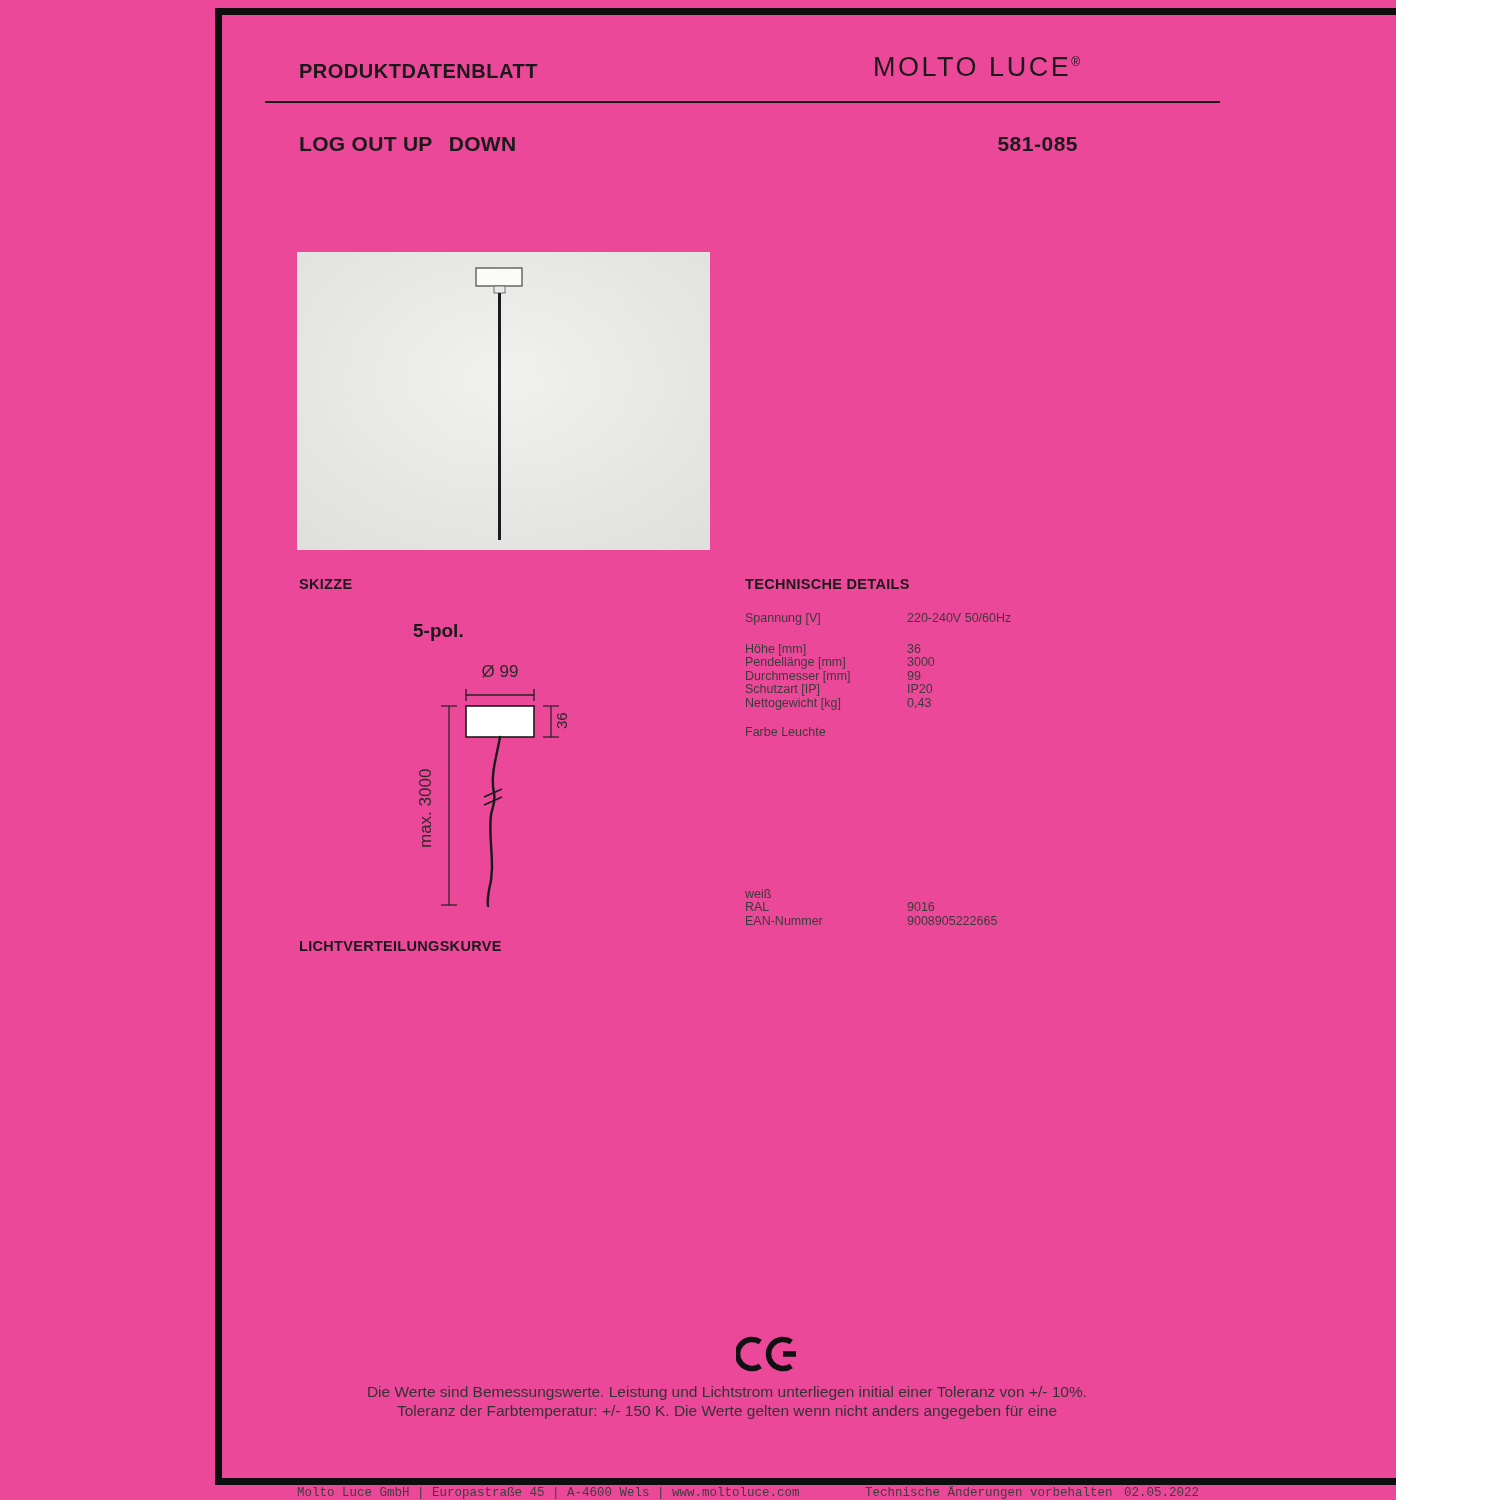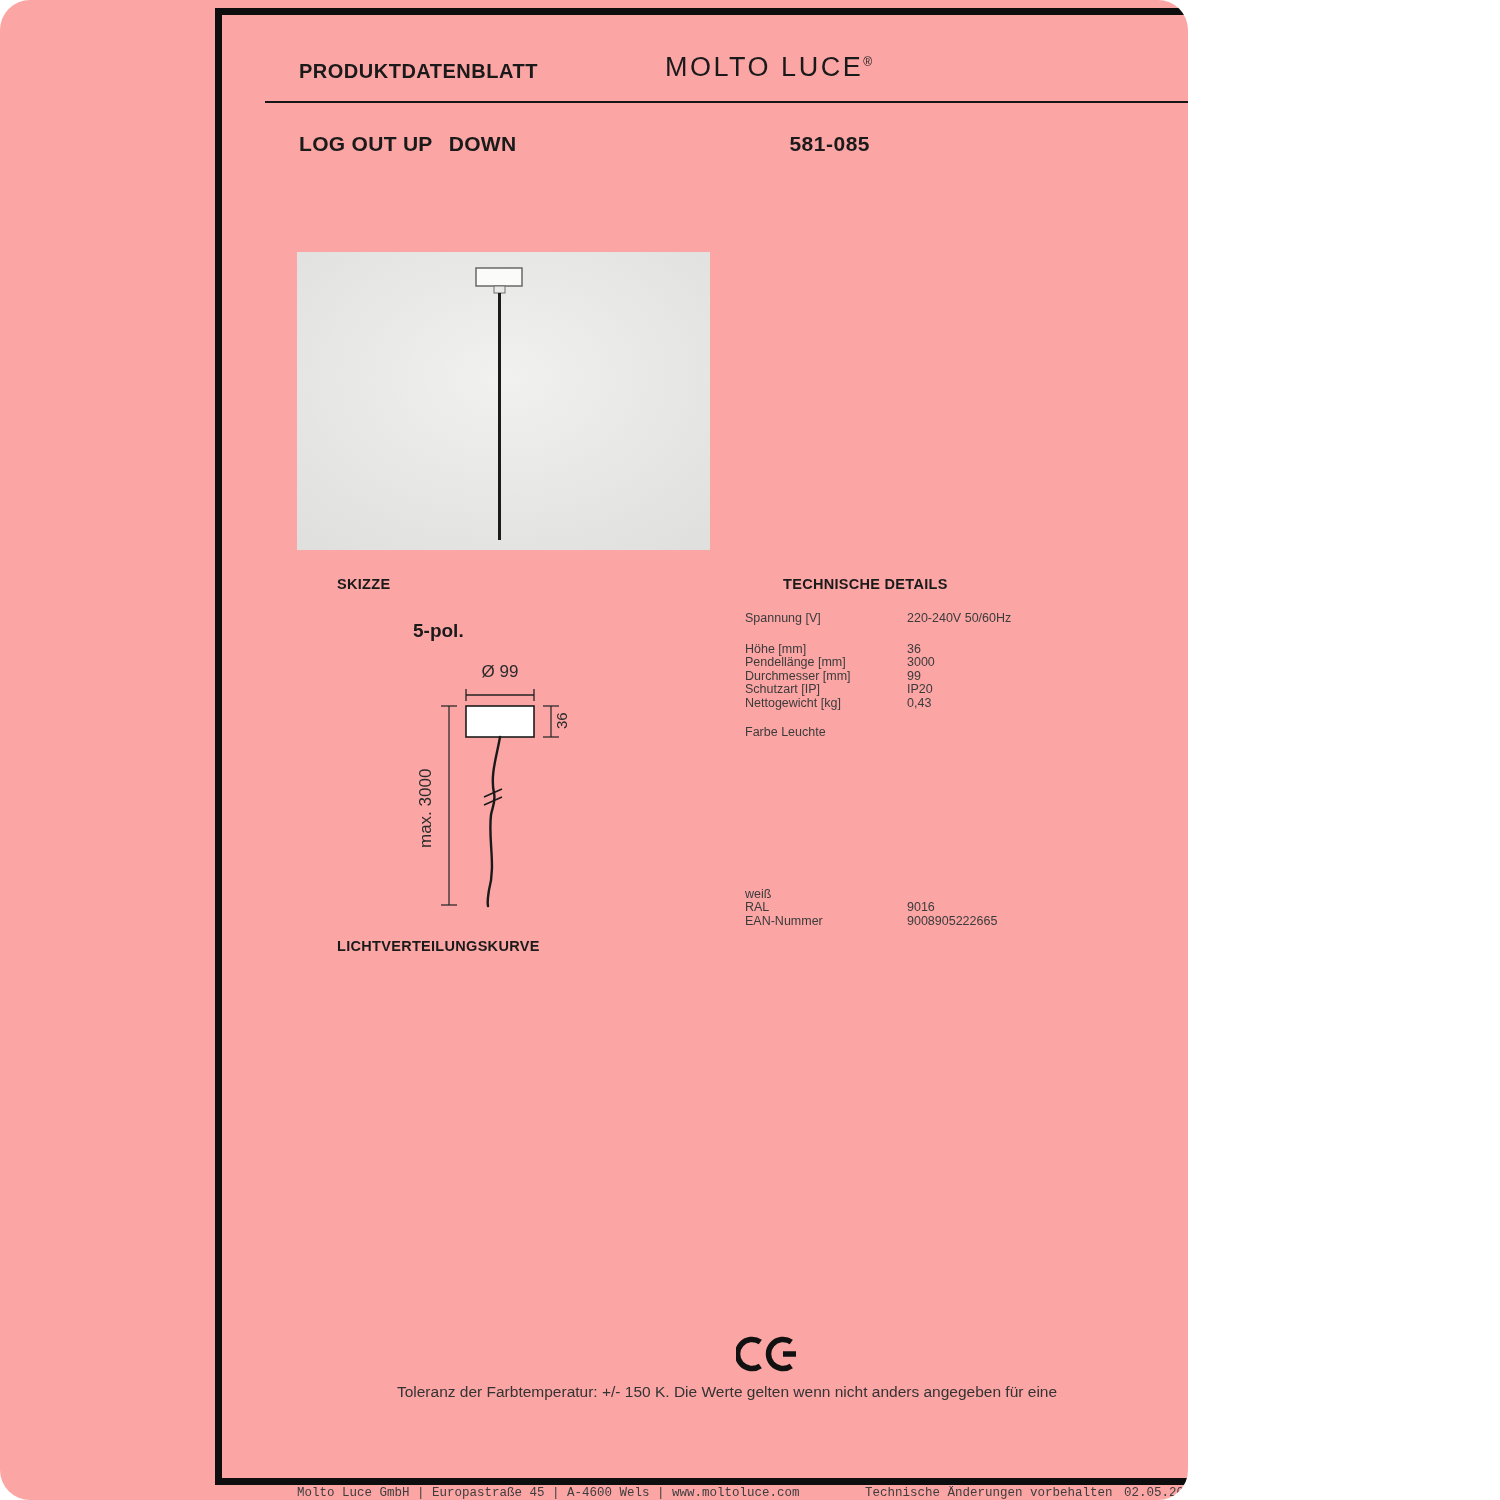--- a/index.html
+++ b/index.html
@@ -1,17 +1,17 @@
 <!DOCTYPE html>
 <html><head>
 <meta charset="utf-8">
 <style>
   html,body { margin:0; padding:0; background:#ffffff; }
   body { font-family:"Liberation Sans", sans-serif; color:#1a1a1a; }
-  .page { position:relative; width:1188px; height:1500px; background:#fca5a5; overflow:hidden;border-radius:30px; }
+  .page { position:relative; width:1396px; height:1500px; background:#ec4899; overflow:hidden; }
   .abs { position:absolute; }
 
   .frame {
     left:215px; top:8px; width:1285px; height:1477px;
     border-left:7px solid #0e0e0e; border-top:7px solid #0e0e0e; border-bottom:7px solid #0e0e0e;
     box-sizing:border-box;
   }
   .header-rule { left:265px; top:101px; width:955px; height:2px; background:#161616; }
 
   .doc-type { left:299px; top:60px; font-size:20px; font-weight:700; letter-spacing:0.5px; }
@@ -20,21 +20,21 @@
 
   .product-title { left:299px; top:132px; font-size:21px; font-weight:700; letter-spacing:0.3px; white-space:nowrap; }
   .product-title .variant { margin-left:16px; }
   .article-no { top:132px; right:318px; font-size:21px; font-weight:600; letter-spacing:0.5px; }
 
   .photo {
     left:297px; top:252px; width:413px; height:298px;
     background: radial-gradient(120% 120% at 50% 42%, #f1f1ef 0%, #e4e4e2 45%, #d5d5d3 100%);
   }
 
-  .section-heading { font-size:14.5px; font-weight:700; letter-spacing:0.3px;margin-left:38px; }
+  .section-heading { font-size:14.5px; font-weight:700; letter-spacing:0.3px; }
   .skizze-heading { left:299px; top:576px; }
   .tech-heading { left:745px; top:576px; }
   .ldc-heading { left:299px; top:938px; }
 
   .connector-label { left:413px; top:620px; font-size:19px; font-weight:700; }
   .dia-label { left:465px; top:662px; width:70px; text-align:center; font-size:17px; color:#2a2a2a; }
   .sketch-svg { left:380px; top:650px; }
 
   .vlabel {
     writing-mode:vertical-rl; transform:rotate(180deg);
@@ -156,20 +156,21 @@
 
   <div class="abs section-heading ldc-heading">LICHTVERTEILUNGSKURVE</div>
 
   <svg class="abs ce" width="66" height="44" viewBox="0 0 66 44">
     <path d="M24.3 10.1 A14.5 14.5 0 1 0 24.3 33.9" fill="none" stroke="#111" stroke-width="5.5"></path>
     <path d="M55.3 10.1 A14.5 14.5 0 1 0 55.3 33.9" fill="none" stroke="#111" stroke-width="5.5"></path>
     <line x1="47" y1="22" x2="60" y2="22" stroke="#111" stroke-width="5.5"></line>
   </svg>
 
   <div class="abs disclaimer">
+    <div>Die Werte sind Bemessungswerte. Leistung und Lichtstrom unterliegen initial einer Toleranz von +/- 10%.</div>
     <div>Toleranz der Farbtemperatur: +/- 150 K. Die Werte gelten wenn nicht anders angegeben für eine</div>
   </div>
 
   <div class="abs footer-text footer-company">Molto Luce GmbH | Europastraße 45 | A-4600 Wels | www.moltoluce.com</div>
   <div class="abs footer-text footer-notice">Technische Änderungen vorbehalten</div>
   <div class="abs footer-text footer-date">02.05.2022</div>
 
 </div>
 
 </body></html>

